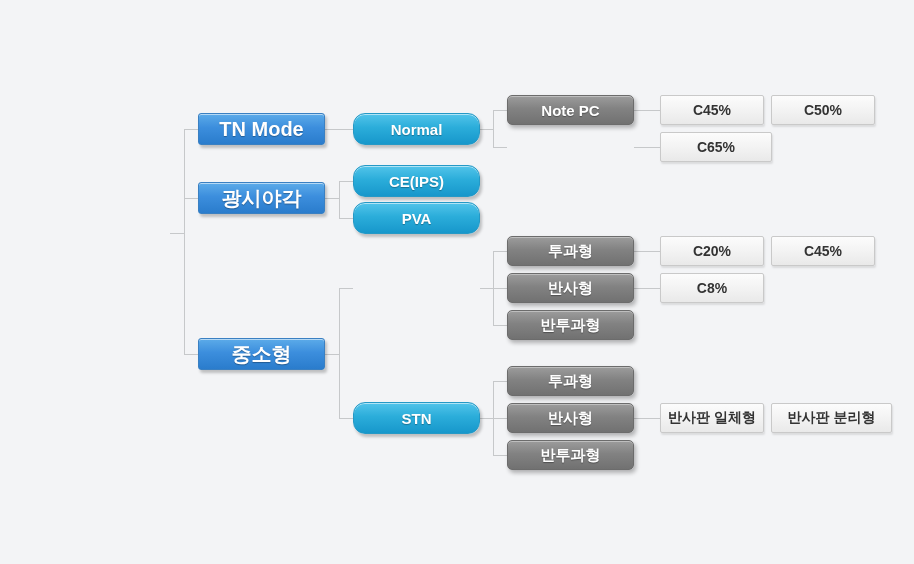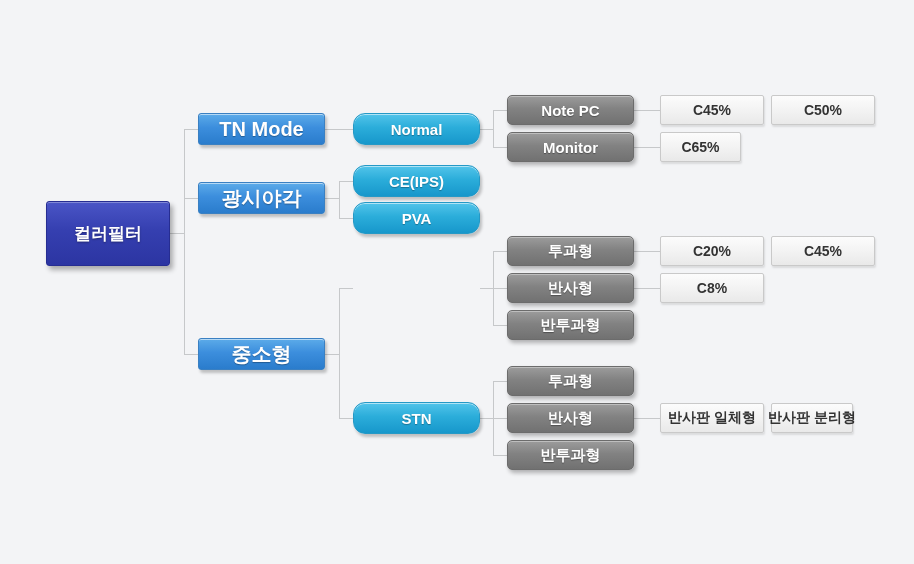--- a/index.html
+++ b/index.html
@@ -108,46 +108,44 @@
   <div class="hl" style="left:634px;top:251px;width:26px"></div>
   <div class="hl" style="left:634px;top:288px;width:26px"></div>
 
   <div class="hl" style="left:480px;top:418px;width:13px"></div>
   <div class="vl" style="left:493px;top:381px;height:74px"></div>
   <div class="hl" style="left:493px;top:381px;width:14px"></div>
   <div class="hl" style="left:493px;top:418px;width:14px"></div>
   <div class="hl" style="left:493px;top:455px;width:14px"></div>
   <div class="hl" style="left:634px;top:418px;width:26px"></div>
 
-  <div class="node lv-root" style="left:46px;top:201px;width:124px;height:65px">컬러필터</div>
 
   <div class="node lv-blue" style="left:198px;top:113px;width:127px;height:32px">TN Mode</div>
   <div class="node lv-blue" style="left:198px;top:182px;width:127px;height:32px">광시야각</div>
   <div class="node lv-blue" style="left:198px;top:338px;width:127px;height:32px">중소형</div>
 
   <div class="node lv-cyan" style="left:353px;top:113px;width:127px;height:32px">Normal</div>
   <div class="node lv-cyan" style="left:353px;top:165px;width:127px;height:32px">CE(IPS)</div>
   <div class="node lv-cyan" style="left:353px;top:202px;width:127px;height:32px">PVA</div>
   <div class="node lv-cyan" style="left:353px;top:402px;width:127px;height:32px">STN</div>
 
   <div class="node lv-gray" style="left:507px;top:95px;width:127px;height:30px">Note PC</div>
-  <div class="node lv-gray" style="left:507px;top:132px;width:127px;height:30px">Monitor</div>
 
   <div class="node lv-gray" style="left:507px;top:236px;width:127px;height:30px">투과형</div>
   <div class="node lv-gray" style="left:507px;top:273px;width:127px;height:30px">반사형</div>
   <div class="node lv-gray" style="left:507px;top:310px;width:127px;height:30px">반투과형</div>
 
   <div class="node lv-gray" style="left:507px;top:366px;width:127px;height:30px">투과형</div>
   <div class="node lv-gray" style="left:507px;top:403px;width:127px;height:30px">반사형</div>
   <div class="node lv-gray" style="left:507px;top:440px;width:127px;height:30px">반투과형</div>
 
   <div class="node lv-light" style="left:660px;top:95px;width:104px;height:30px">C45%</div>
   <div class="node lv-light" style="left:771px;top:95px;width:104px;height:30px">C50%</div>
-  <div class="node lv-light" style="left:660px;top:132px;width:81px;height:30px">C65%</div>
+  <div class="node lv-light" style="left:660px;top:132px;width:112px;height:30px">C65%</div>
 
   <div class="node lv-light" style="left:660px;top:236px;width:104px;height:30px">C20%</div>
   <div class="node lv-light" style="left:771px;top:236px;width:104px;height:30px">C45%</div>
   <div class="node lv-light" style="left:660px;top:273px;width:104px;height:30px">C8%</div>
 
   <div class="node lv-light" style="left:660px;top:403px;width:104px;height:30px">반사판 일체형</div>
-  <div class="node lv-light" style="left:771px;top:403px;width:82px;height:30px">반사판 분리형</div>
+  <div class="node lv-light" style="left:771px;top:403px;width:121px;height:30px">반사판 분리형</div>
 
 </div>
 
 </body></html>

